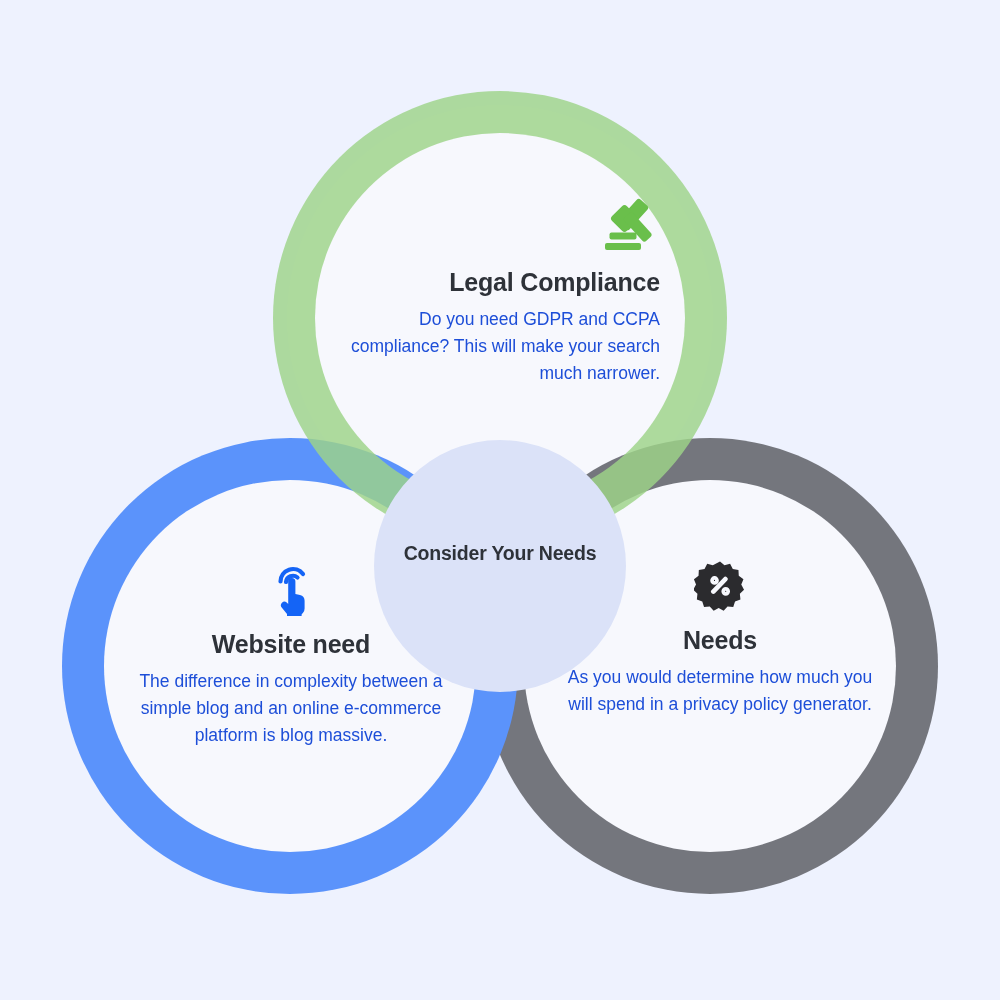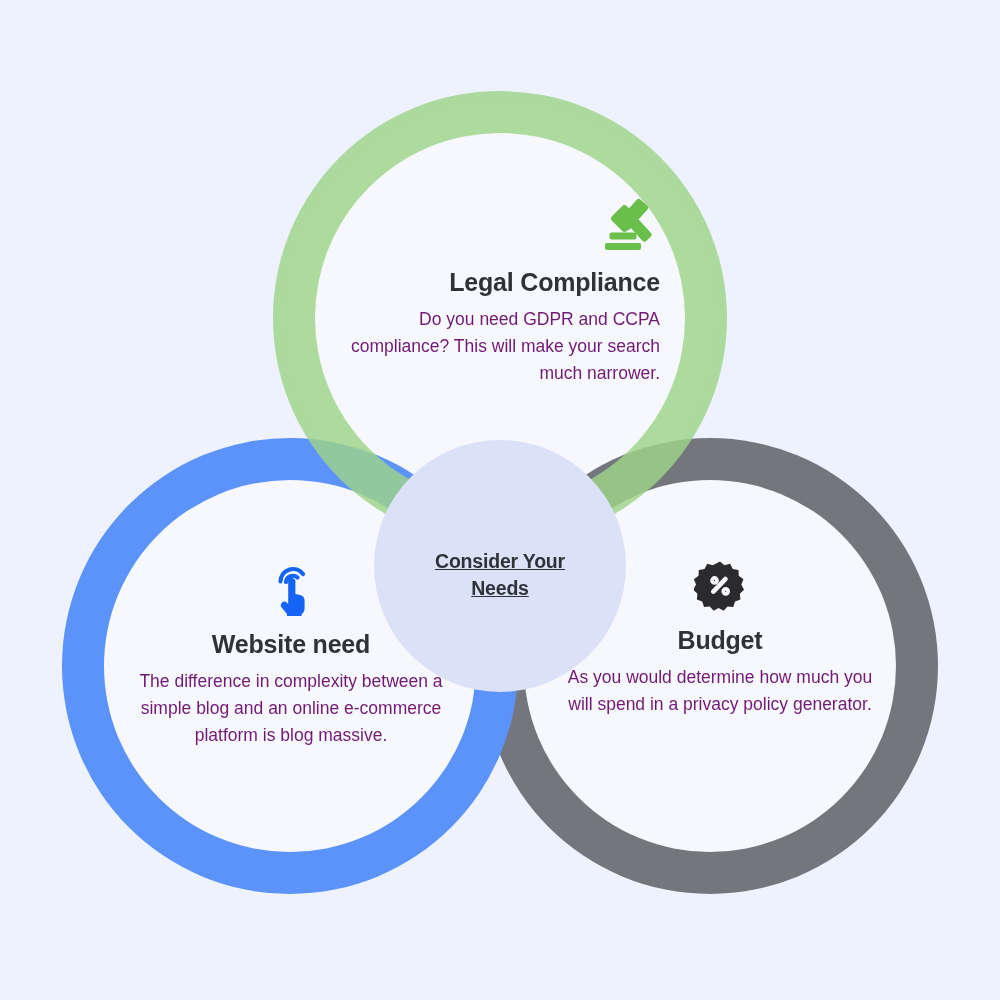--- a/index.html
+++ b/index.html
@@ -38,21 +38,21 @@
   .node-title {
     font-size: 25px;
     font-weight: bold;
     color: #2e3239;
     letter-spacing: -0.2px;
     margin: 0 0 9px 0;
     line-height: 1.15;
   }
   .node-desc {
     font-size: 17.5px;
-    color: #701a75;
+    color: #1d4ed8;
     line-height: 1.55;
     margin: 0;
   }
   
   #node-legal {
     left: 340px;
     top: 196px;
     width: 320px;
     text-align: right;
   }
@@ -67,23 +67,22 @@
     width: 310px;
   }
   #node-center {
     left: 396px;
     top: 540px;
     width: 208px;
   }
   #node-center .node-title {
     font-size: 19.5px;
     line-height: 1.38;
-    margin: 8px;
+    margin: 0;
     color: #2e3239;
-    text-decoration: underline;
   }
   .ico-wrap {
     display: inline-block;
   }
 </style>
 </head>
 <body>
 
 <div id="stage">
 
@@ -187,21 +186,21 @@
           5.3 -9.8 -4.2 -10.3 9.0 -6.5 0.6 -11.1 10.9 -2.2 5.2 -9.8 10.8 2.6 z
           M63.5 33.5 a4.5 4.5 0 0 0 -6.4 0 L34.0 57.5 a4.5 4.5 0 0 0 6.4 6.4 l23.1 -24.0
           a4.5 4.5 0 0 0 0 -6.4 z
           M39.5 31.0 a8.3 8.3 0 1 0 0 16.6 8.3 8.3 0 0 0 0 -16.6 z
           M39.5 38.2 a1.1 1.1 0 1 1 0 2.2 1.1 1.1 0 0 1 0 -2.2 z
           M61.0 52.0 a8.3 8.3 0 1 0 0 16.6 8.3 8.3 0 0 0 0 -16.6 z
           M61.0 59.2 a1.1 1.1 0 1 1 0 2.2 1.1 1.1 0 0 1 0 -2.2 z
         "></path>
       </svg>
     </span>
-    <div class="node-title">Budget</div>
+    <div class="node-title">Needs</div>
     <div class="node-desc">As you would determine how much you will spend in a privacy policy generator.</div>
   </div>
 
   <div class="node-content" id="node-center">
     <div class="node-title">Consider Your Needs</div>
   </div>
 
 </div>
 
 </body></html>

